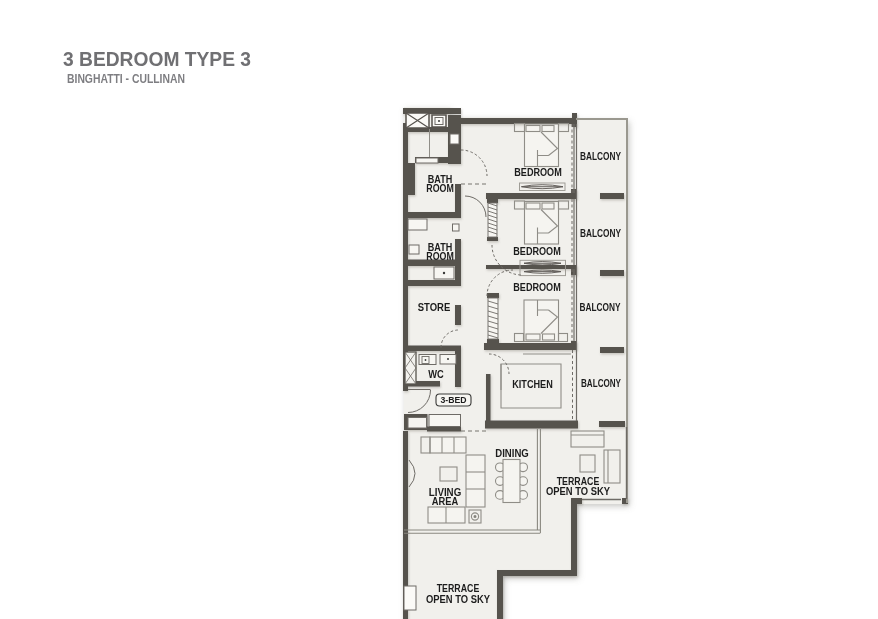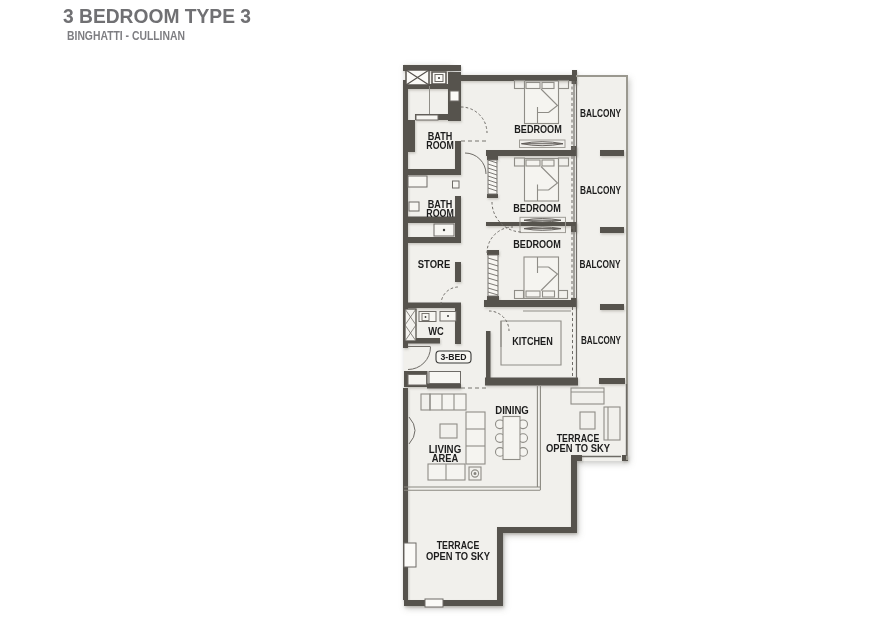--- a/index.html
+++ b/index.html
@@ -1,16 +1,16 @@
 <!DOCTYPE html>
 <html><head>
 <meta charset="utf-8">
 <style>
 html,body{margin:0;padding:0;background:#ffffff;width:878px;height:619px;overflow:hidden;}
-.page{position:relative;width:878px;height:533px;font-family:"Liberation Sans",sans-serif;}
+.page{position:relative;width:878px;height:533px;font-family:"Liberation Sans",sans-serif;margin-top:43px;}
 svg{position:absolute;left:0;top:0;filter:blur(0.32px);}
 </style>
 </head>
 <body>
 <div class="page">
 <svg width="878" height="619" viewBox="0 0 878 619">
 <text x="63" y="22.5" font-family="Liberation Sans, sans-serif" font-size="20.3" font-weight="bold" fill="#707073" textLength="188" lengthAdjust="spacingAndGlyphs">3 BEDROOM TYPE 3</text>
 <text x="67" y="40" font-family="Liberation Sans, sans-serif" font-size="12.3" font-weight="bold" fill="#7e7e82" textLength="118" lengthAdjust="spacingAndGlyphs">BINGHATTI - CULLINAN</text>
 <defs>
 <filter id="sh" x="-8%" y="-8%" width="116%" height="116%">

